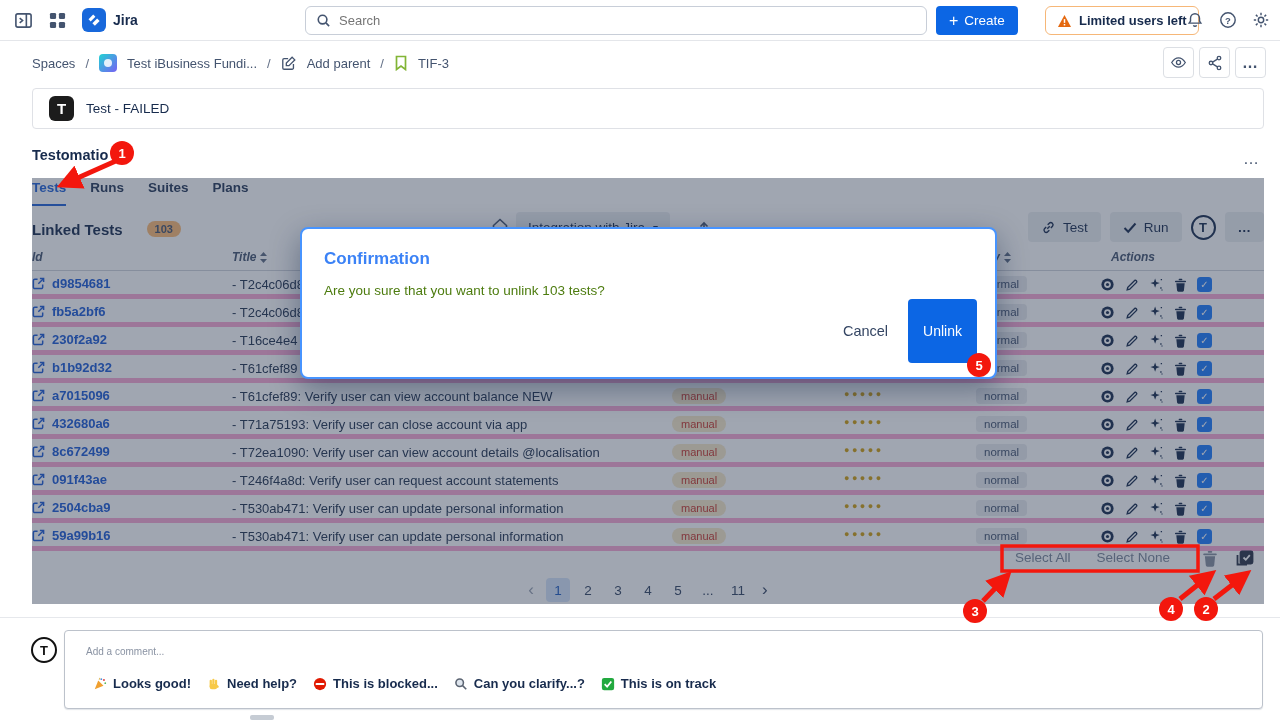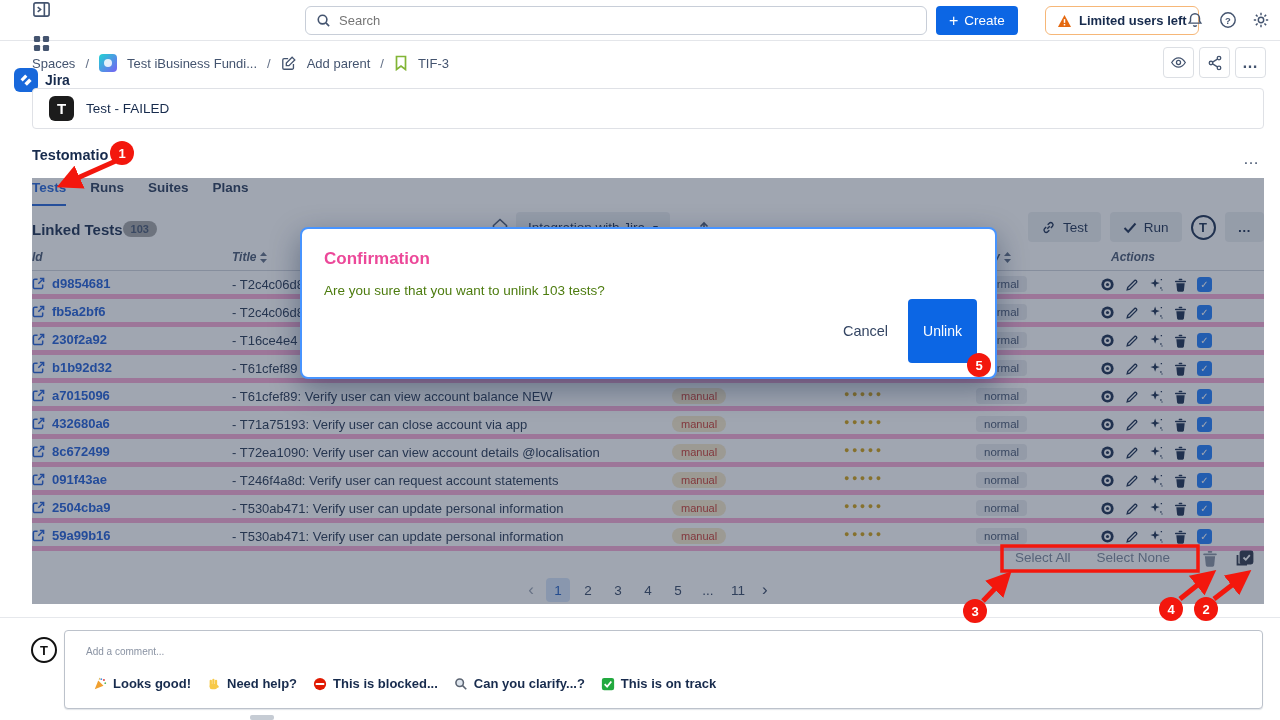--- a/index.html
+++ b/index.html
@@ -3,21 +3,21 @@
 <meta charset="utf-8">
 <style>
   * { margin:0; padding:0; box-sizing:border-box; }
   html,body { width:1280px; height:720px; overflow:hidden; background:#fff;
     font-family:"Liberation Sans", sans-serif; color:#172b4d; }
   svg { display:block; }
 
   
   .topbar { position:absolute; left:0; top:0; width:1280px; height:41px;
     border-bottom:1px solid #e4e6ea; background:#fff; }
-  .tb-left { position:absolute; left:14px; top:0; height:40px; display:flex; gap:16px;flex-direction:column; }
+  .tb-left { position:absolute; left:14px; top:0; height:40px; display:flex; gap:16px; }
   .icon-btn { display:flex; align-items:center; justify-content:center; color:#44546f; cursor:pointer; }
   .jira-brand { display:flex; align-items:center; gap:7px; }
   .jira-logo { width:24px; height:24px; border-radius:6px; background:#1868db; position:relative; }
   .jira-name { font-size:14px; font-weight:bold; color:#172b4d; }
   .searchbox { position:absolute; left:305px; top:6px; width:622px; height:29px;
     border:1px solid #c8ced8; border-radius:6px; background:#fff; display:flex; align-items:center; gap:8px; padding:4px 10px; }
   .searchbox input { border:none; outline:none; font-size:13px; color:#626f86; width:100%; background:transparent;
     font-family:"Liberation Sans", sans-serif; }
   .create-btn { position:absolute; left:936px; top:6px; height:29px; padding:0 13px; background:#0c66e4; color:#fff;
     border:none; border-radius:4px; font-size:13.5px; font-weight:500; display:flex; align-items:center; gap:6px; cursor:pointer;
@@ -50,21 +50,21 @@
   .widget-title { position:absolute; left:32px; top:147px; font-size:14.5px; font-weight:bold; color:#172b4d; }
   .widget-more { position:absolute; right:20px; top:150px; font-size:16px; color:#44546f; letter-spacing:1px; cursor:pointer; }
 
   
   .widget { position:absolute; left:32px; top:178px; width:1232px; height:426px; background:#fff; }
   .tabbar { position:absolute; left:0; top:2px; height:26px; display:flex; gap:24px; font-size:13.5px; font-weight:600; }
   .tab { color:#253858; padding-bottom:6px; cursor:pointer; }
   .tab.active { color:#1f61d8; border-bottom:2.5px solid #1f61d8; }
   .linked-row { position:absolute; left:0; top:34px; width:100%; height:34px; display:flex; align-items:center; }
   .linked-label { font-size:15px; font-weight:600; color:#172b4d; }
-  .count-badge { margin-left:0; background:#a3a3a3; color:#44546f; font-size:11px; font-weight:600;
+  .count-badge { margin-left:24px; background:#fdba74; color:#44546f; font-size:11px; font-weight:600;
     border-radius:10px; padding:2px 8px; }
   .home-ico { position:absolute; left:458px; top:4px; color:#44546f; cursor:pointer; }
   .integration-btn { position:absolute; left:484px; top:0; height:30px; background:#eceef1; border:none; border-radius:4px;
     padding:0 12px; font-size:13.5px; color:#172b4d; display:flex; align-items:center; gap:8px; cursor:pointer;
     font-family:"Liberation Sans", sans-serif; }
   .push-btn { position:absolute; left:658px; top:0; width:28px; height:30px; background:transparent; border:none;
     display:flex; align-items:center; justify-content:center; color:#44546f; cursor:pointer; }
   .toolbar-right { position:absolute; right:0; top:0; height:30px; display:flex; align-items:center; gap:9px; }
   .soft-btn { height:30px; background:#eceef1; border:none; border-radius:4px; padding:0 13px; font-size:13.5px;
     font-weight:500; color:#172b4d; display:flex; align-items:center; gap:7px; cursor:pointer;
@@ -95,21 +95,21 @@
     justify-content:center; gap:6px; font-size:13.5px; font-weight:500; color:#344563; }
   .page { min-width:24px; height:24px; display:flex; align-items:center; justify-content:center; border-radius:4px; cursor:pointer; }
   .page.active { background:#d6e4fa; color:#1d5bbf; }
   .pg-arrow { color:#97a0af; font-size:17px; cursor:pointer; padding:0 6px; }
 
   .dim-overlay { position:absolute; inset:0; background:rgba(45,57,83,0.45); z-index:5; }
 
   
   .modal { position:absolute; left:268px; top:49px; width:697px; height:152px; background:#fff;
     border:2.5px solid #4794ff; border-radius:8px; z-index:10; box-shadow:0 10px 30px rgba(9,30,66,.4); }
-  .modal-title { position:absolute; left:22px; top:20px; font-size:17px; font-weight:bold; color:#ec4899; }
+  .modal-title { position:absolute; left:22px; top:20px; font-size:17px; font-weight:bold; color:#3b82f6; }
   .modal-msg { position:absolute; left:22px; top:54px; font-size:13.5px; color:#4d7c0f; }
   .modal-actions { position:absolute; right:18px; bottom:14px; display:flex; align-items:center; gap:20px; }
   .cancel-btn { background:transparent; border:none; font-size:14.5px; color:#344563; cursor:pointer;
     font-family:"Liberation Sans", sans-serif; }
   .unlink-btn { background:#0c66e4; border:none; border-radius:4px; color:#fff; font-size:14px; font-weight:500;
     padding:24px 15px; cursor:pointer; font-family:"Liberation Sans", sans-serif; }
 
   
   .bottom-divider { position:absolute; left:0; top:617px; width:1280px; height:1px; background:#e6e8ec; }
   .comment-avatar { position:absolute; left:31px; top:637px; width:26px; height:26px; border:2px solid #111;

